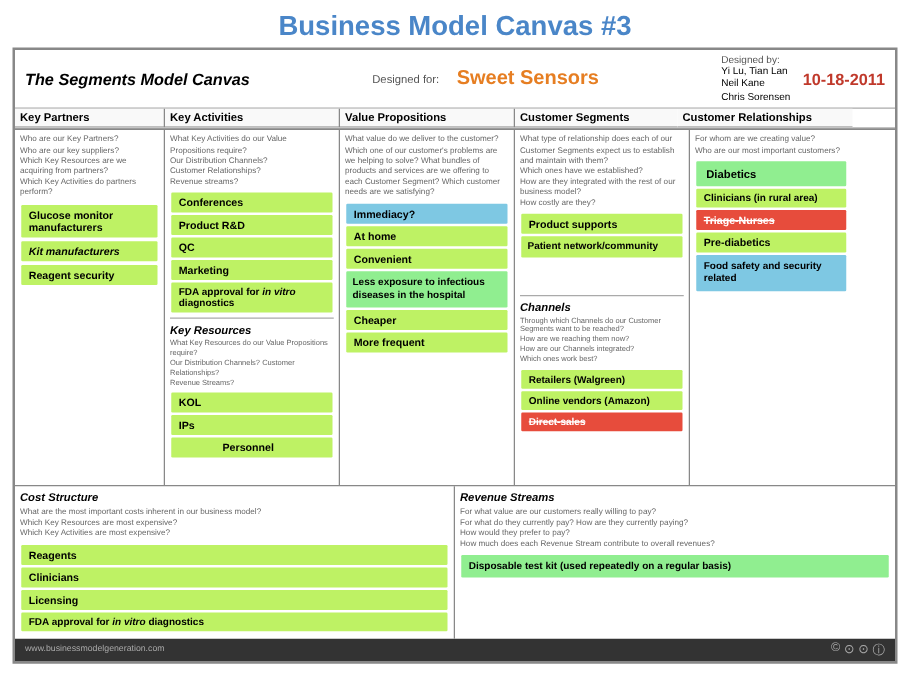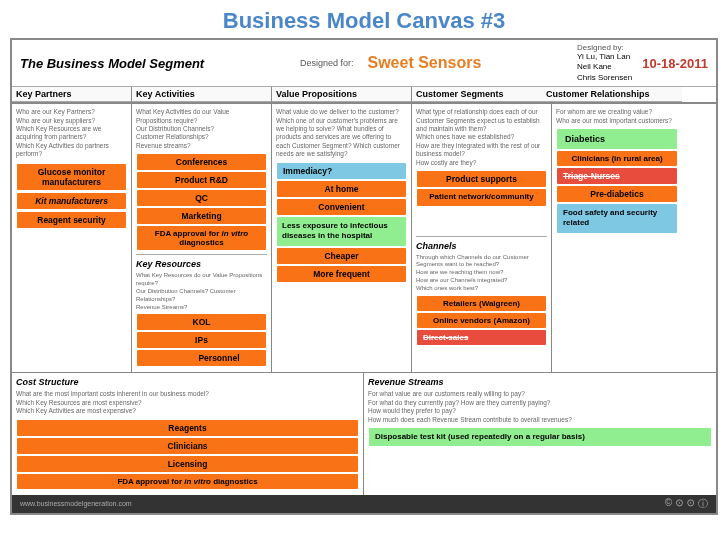--- a/index.html
+++ b/index.html
@@ -87,21 +87,21 @@
     .sticky-note {
       display: inline-block;
       padding: 3px 6px;
       margin: 2px 1px;
       font-size: 9px;
       font-weight: bold;
       cursor: pointer;
       border-radius: 1px;
     }
 
-    .yellow { background: #f97316; text-align: center; }
+    .yellow { background: #bef264; }
     .blue { background: #7ec8e3; }
     .green { background: #90ee90; }
     .red { background: #e74c3c; color: white; text-decoration: line-through; }
 
     .section-text {
       font-size: 7.5px;
       color: #333;
       line-height: 1.3;
       margin-bottom: 2px;
     }
@@ -146,21 +146,21 @@
     }
   </style>
 </head>
 <body>
 
 <div class="page-title">Business Model Canvas #3</div>
 
 <div class="canvas-wrapper">
 
   <div class="canvas-header">
-    <div class="canvas-header-left">The Business Model Segment</div>
+    <div class="canvas-header-left">The Segments Model Canvas</div>
     <div style="display:flex; align-items:center; gap:14px;">
       <span style="font-size:9px; color:#555;">Designed for:</span>
       <span class="canvas-header-center">Sweet Sensors</span>
     </div>
     <div style="display:flex; align-items:center; gap:10px;">
       <div>
         <div style="font-size:8px; color:#555;">Designed by:</div>
         <div style="font-size:8px; line-height:1.3;">Yi Lu, Tian Lan<br>Neil Kane<br>Chris Sorensen</div>
       </div>
       <div class="canvas-header-date">10-18-2011</div>
@@ -199,21 +199,21 @@
       <div class="sticky-note yellow" style="display:block; margin-bottom:2px; font-size:8.5px;">Conferences</div>
       <div class="sticky-note yellow" style="display:block; margin-bottom:2px; font-size:8.5px;">Product R&amp;D</div>
       <div class="sticky-note yellow" style="display:block; margin-bottom:2px; font-size:8.5px;">QC</div>
       <div class="sticky-note yellow" style="display:block; margin-bottom:2px; font-size:8.5px;">Marketing</div>
       <div class="sticky-note yellow" style="display:block; margin-bottom:2px; font-size:8px;">FDA approval for <em>in vitro</em> diagnostics</div>
       <div class="section-divider"></div>
       <div class="section-title" style="font-size:9px; font-weight:bold; font-style:italic;">Key Resources</div>
       <div class="section-text" style="font-size:6px; color:#666; margin-bottom:3px;">What Key Resources do our Value Propositions require?<br>Our Distribution Channels? Customer Relationships?<br>Revenue Streams?</div>
       <div class="sticky-note yellow" style="display:block; margin-bottom:2px; font-size:8.5px;">KOL</div>
       <div class="sticky-note yellow" style="display:block; margin-bottom:2px; font-size:8.5px;">IPs</div>
-      <div class="sticky-note yellow" style="display:block; margin-bottom:2px; font-size:8.5px;padding-left:41px;">Personnel</div>
+      <div class="sticky-note yellow" style="display:block; margin-bottom:18px; font-size:8.5px;padding-left:41px;">Personnel</div>
     </div>
 
     <div class="section col-value-props" style="width:140px;">
       <div class="section-text" style="font-size:6.5px; color:#666; margin-bottom:4px;">What value do we deliver to the customer?<br>Which one of our customer's problems are we helping to solve? What bundles of products and services are we offering to each Customer Segment? Which customer needs are we satisfying?</div>
       <div class="sticky-note blue" style="display:block; margin-bottom:2px; font-size:8.5px;">Immediacy?</div>
       <div class="sticky-note yellow" style="display:block; margin-bottom:2px; font-size:8.5px;">At home</div>
       <div class="sticky-note yellow" style="display:block; margin-bottom:2px; font-size:8.5px;">Convenient</div>
       <div class="sticky-note green" style="display:block; margin-bottom:2px; font-size:8px; padding:4px 5px; line-height:1.3;">Less exposure to infectious diseases in the hospital</div>
       <div class="sticky-note yellow" style="display:block; margin-bottom:2px; font-size:8.5px;">Cheaper</div>
       <div class="sticky-note yellow" style="display:block; margin-bottom:2px; font-size:8.5px;">More frequent</div>

